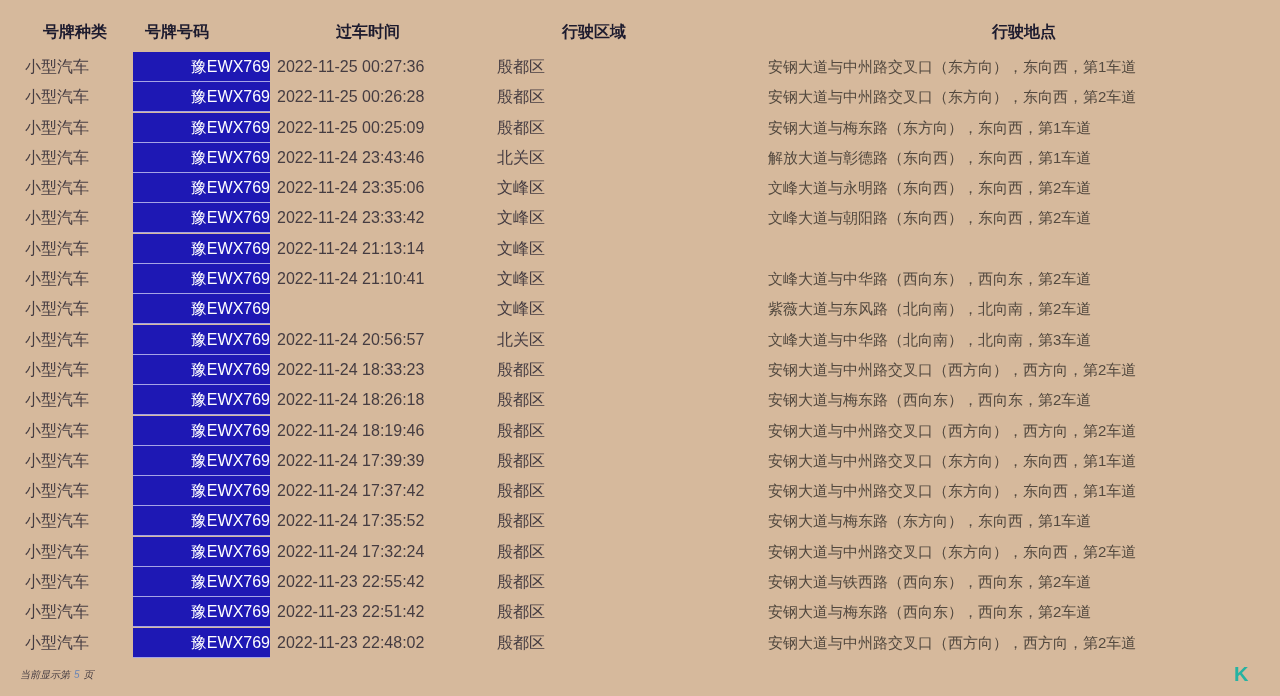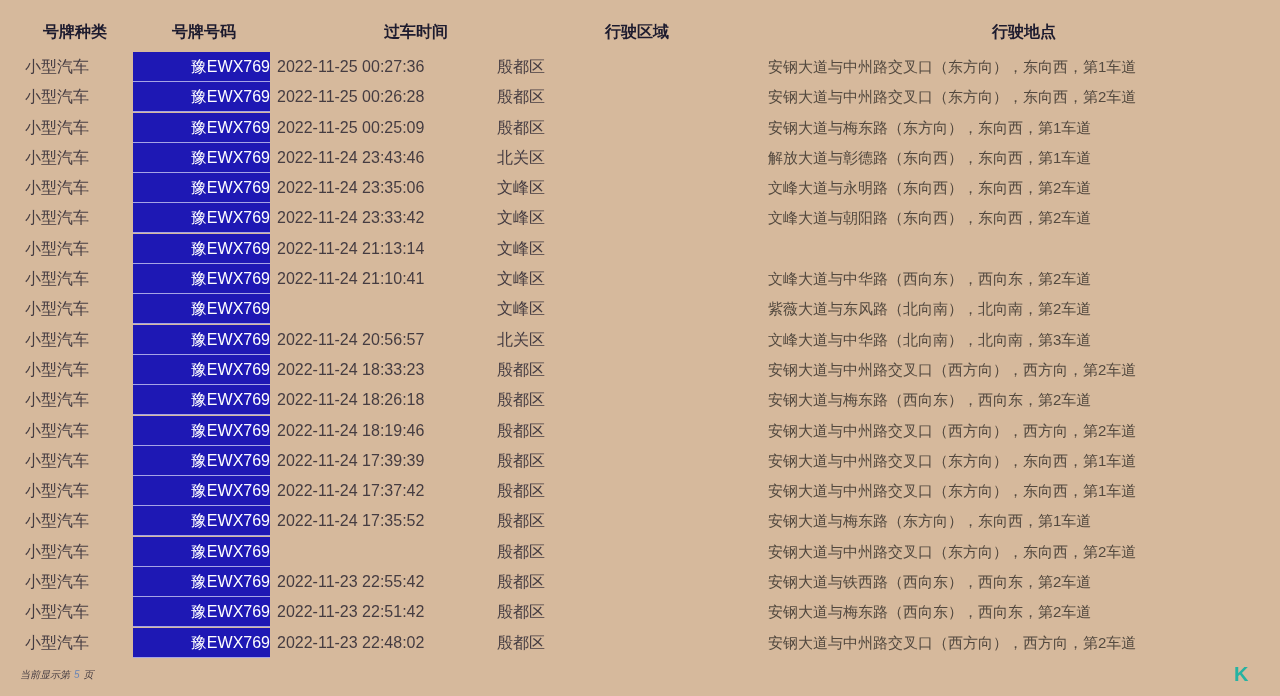--- a/index.html
+++ b/index.html
@@ -19,21 +19,21 @@
     font-family:"Liberation Sans", sans-serif;
     position:relative;overflow:hidden;
   }
   .hdr-cell{
     position:absolute;top:22px;
     transform:translateX(-50%);
     font-size:16px;font-weight:bold;
     color:var(--header-text);
     white-space:nowrap;
   }
-  .h1{left:75px;}.h2{left:204px;}.h3{left:368px;margin-left:48px;}.h4{left:637px;text-align:right;}.h5{left:1024px;}
+  .h1{left:75px;}.h2{left:177px;}.h3{left:368px;}.h4{left:594px;text-align:right;}.h5{left:1024px;}
   .table-body{
     position:absolute;left:0;top:52px;width:1280px;
   }
   .row{
     position:relative;height:30.3px;width:1280px;
   }
   .row span{
     position:absolute;top:0;height:30.3px;line-height:30.3px;
     font-size:16px;color:var(--body-text);white-space:nowrap;
   }
@@ -193,20 +193,21 @@
       <span class="c1">小型汽车</span>
       <span class="plate">豫EWX769</span>
       <span class="c3">2022-11-24 17:35:52</span>
       <span class="c4">殷都区</span>
       <span class="c5">安钢大道与梅东路（东方向），东向西，第1车道</span>
     </div>
 
     <div class="row">
       <span class="c1">小型汽车</span>
       <span class="plate">豫EWX769</span>
+      <span class="c3">2022-11-24 17:32:24</span>
       <span class="c4">殷都区</span>
       <span class="c5">安钢大道与中州路交叉口（东方向），东向西，第2车道</span>
     </div>
 
     <div class="row">
       <span class="c1">小型汽车</span>
       <span class="plate">豫EWX769</span>
       <span class="c3">2022-11-23 22:55:42</span>
       <span class="c4">殷都区</span>
       <span class="c5">安钢大道与铁西路（西向东），西向东，第2车道</span>

